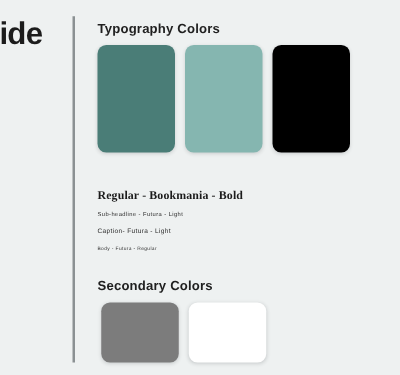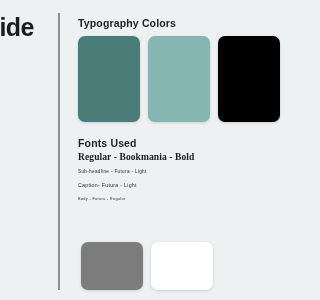--- a/index.html
+++ b/index.html
@@ -133,29 +133,29 @@
   <div class="content">
 
     <div class="section-heading heading-typography">Typography Colors</div>
 
     <div class="swatch-row row-primary">
       <div class="swatch swatch-lg" style="background:#4A7D77"></div>
       <div class="swatch swatch-lg" style="background:#85B6B0"></div>
       <div class="swatch swatch-lg" style="background:#000000"></div>
     </div>
 
-    <div class="section-heading heading-fonts">Fonts Used</div>
 
     <div class="font-list">
       <div class="font-line font-headline">Regular - Bookmania - Bold</div>
       <div class="font-line font-sub">Sub-headline - Futura - Light</div>
       <div class="font-line font-caption">Caption- Futura - Light</div>
       <div class="font-line font-body">Body - Futura - Regular</div>
     </div>
 
+    <div class="section-heading heading-secondary">Secondary Colors</div>
 
     <div class="swatch-row row-secondary">
       <div class="swatch swatch-sm" style="background:#7C7C7C"></div>
       <div class="swatch swatch-sm" style="background:#FFFFFF"></div>
     </div>
 
   </div>
 </div>
 
 </body></html>

